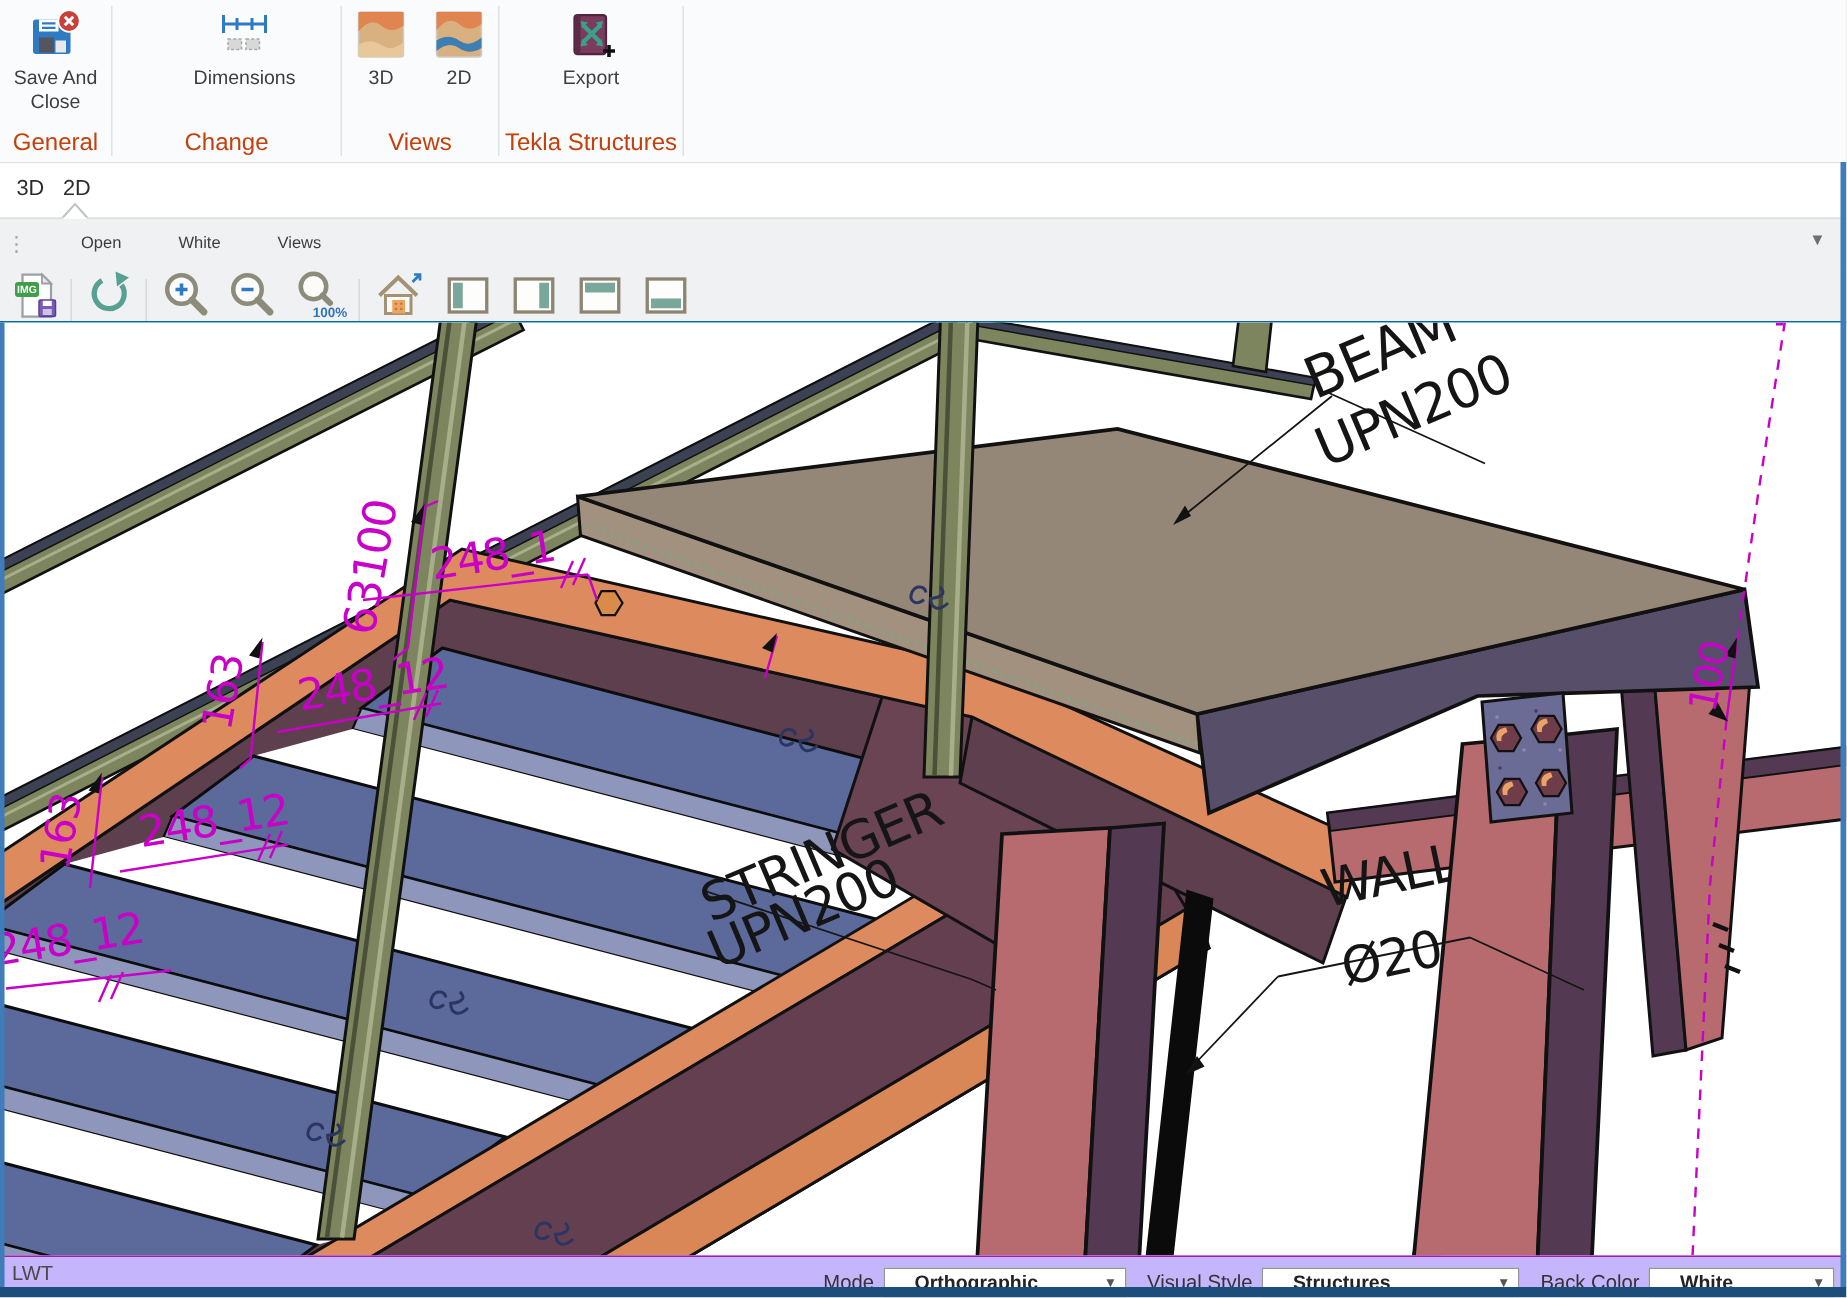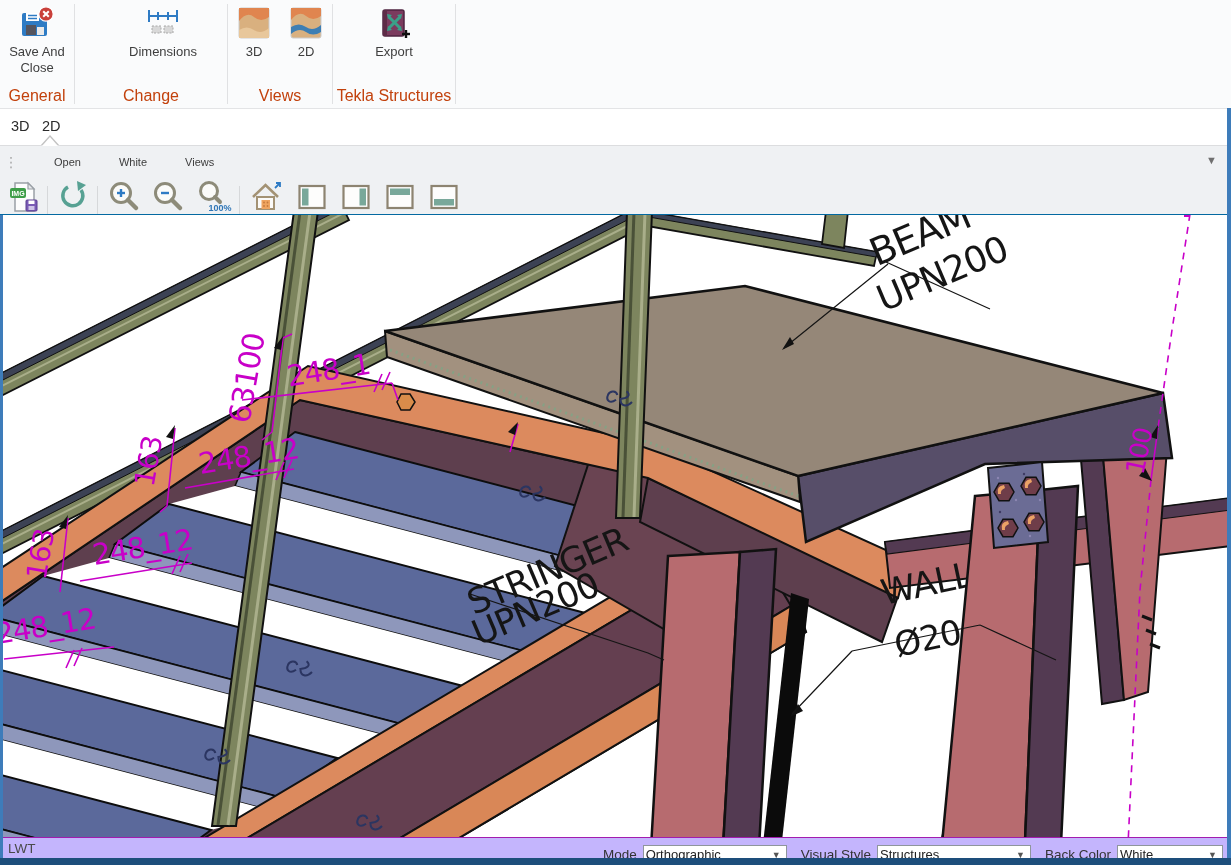--- a/index.html
+++ b/index.html
@@ -36,21 +36,21 @@
   .tsep{width:1px;height:28px;background:#d6d8da;margin:0 5px;}
   
   .viewport{position:absolute;left:0;top:215px;width:1231px;height:622px;background:#fff;overflow:hidden;}
   
   .statusbar{position:absolute;left:0;top:837px;width:1231px;height:21px;background:#c4b5fd;
              border-top:1px solid #a21caf;display:flex;align-items:center;font-size:13.5px;color:#3c3c3c;}
   .sb-left{margin-left:8px;color:#4a4a4a;}
   .sb-right{margin-left:auto;display:flex;align-items:center;margin-top:12px;}
   .sb-label{margin:0 6px 0 14px;color:#333;}
   .combo{height:18px;background:#fff;border:1px solid #8f969c;display:flex;align-items:center;
-         font-size:13px;color:#222;padding-left:2px;position:relative;cursor:default;}
+         font-size:13px;color:#222;padding-left:20px;position:relative;cursor:default;font-weight:bold;}
   .combo .ccaret{margin-left:auto;margin-right:5px;font-size:9px;color:#555;}
   .bottomstrip{position:absolute;left:0;top:858px;width:1231px;height:7px;background:#1d4e7b;}
   .borderL{position:absolute;left:0;top:215px;width:3px;height:643px;background:#3e7cba;z-index:5;}
   .borderR{position:absolute;right:0;top:108px;width:4px;height:750px;background:#3e7cba;z-index:5;}
 </style>
 </head>
 <body>
 
 <div class="app">
 

